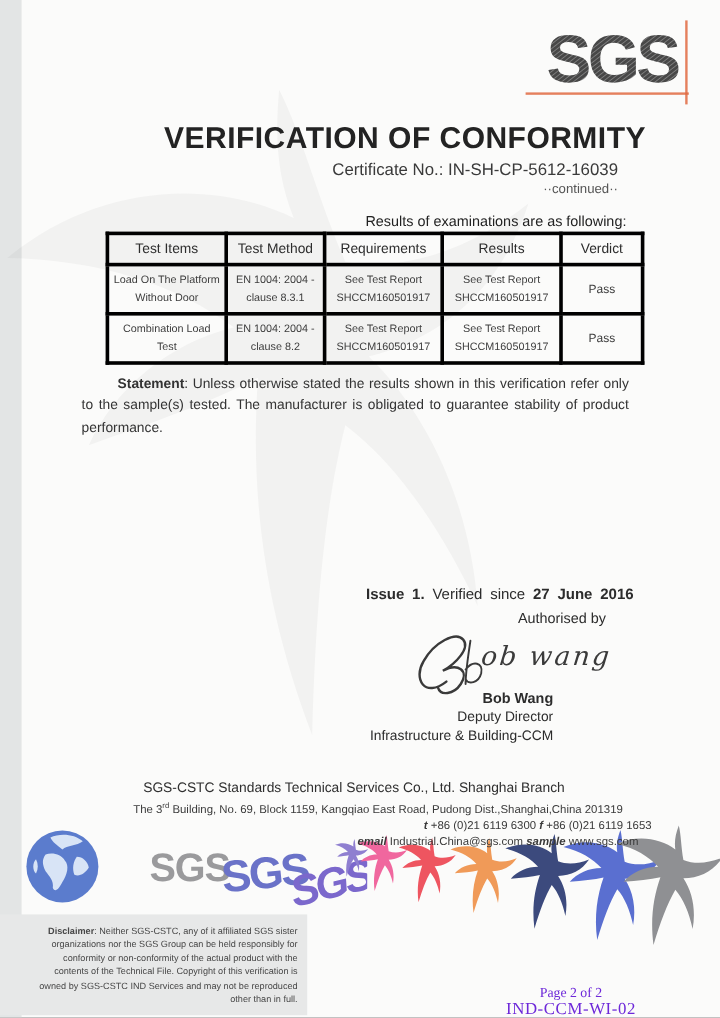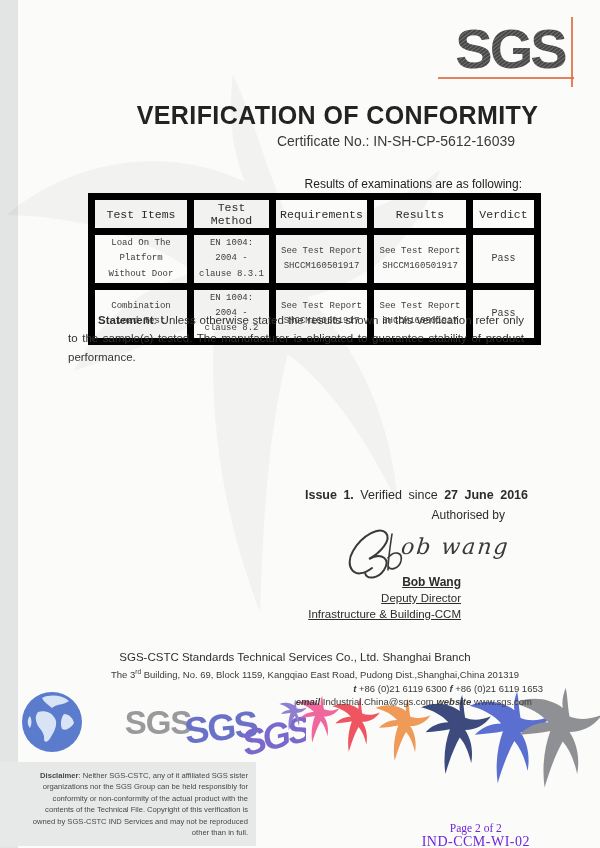--- a/index.html
+++ b/index.html
@@ -13,36 +13,36 @@
   .title{position:absolute;top:101px;left:0;width:600px;text-align:center;padding-left:75px;box-sizing:border-box;
          font-size:25px;font-weight:bold;letter-spacing:.4px;color:#232323;}
   .cert-line{position:absolute;top:133px;left:0;width:600px;text-align:right;padding-right:85px;box-sizing:border-box;
          font-size:14px;color:#3a3a3a;}
   .continued{position:absolute;top:152px;left:0;width:600px;text-align:right;padding-right:85px;box-sizing:border-box;
          font-size:11px;color:#555;}
   .results-heading{position:absolute;top:177px;left:0;width:600px;text-align:right;padding-right:78px;box-sizing:border-box;
          font-size:12px;font-weight:normal;color:#222;}
   
   table.results{position:absolute;top:193px;left:88px;width:446px;border-collapse:collapse;table-layout:fixed;}
-  table.results th,table.results td{border:7px solid #000000;text-align:center;vertical-align:middle;padding:1px 3px;font-family:Liberation Mono, monospace;}
+  table.results th,table.results td{border:3px solid #000000;text-align:center;vertical-align:middle;padding:1px 3px;}
   table.results th{font-size:11.5px;font-weight:normal;color:#2d2d2d;height:21px;}
   table.results td{font-size:9px;color:#3d3d3d;height:36px;line-height:1.7;}
   table.results td.verdict{font-size:10px;}
   col.c1{width:99px}col.c2{width:82px}col.c3{width:98px}col.c4{width:99px}col.c5{width:68px}
   
   .statement{position:absolute;top:299px;left:68px;width:456px;font-size:11.5px;line-height:1.65;color:#333;
          text-align:justify;text-indent:30px;}
   
   .issue-line{position:absolute;top:488px;left:0;width:600px;text-align:right;padding-right:72px;box-sizing:border-box;
          font-size:12.5px;color:#2c2c2c;word-spacing:3px;}
   .authorised{position:absolute;top:508px;left:0;width:600px;text-align:right;padding-right:95px;box-sizing:border-box;
          font-size:12px;color:#2c2c2c;}
   .sig-svg{position:absolute;top:520px;right:86px;width:172px;height:62px;}
   .signer{position:absolute;top:574px;left:0;width:556px;text-align:right;padding-right:95px;box-sizing:border-box;
-         font-size:11.5px;line-height:16px;color:#2c2c2c;text-decoration:underline;}
+         font-size:11.5px;line-height:16px;color:#2c2c2c;}
   .signer .name{font-size:12px;font-weight:bold;}
   
   .f-company{position:absolute;top:651px;left:0;width:520px;text-align:center;padding-left:70px;box-sizing:border-box;
          font-size:11.5px;color:#2f2f2f;z-index:5;}
   .f-address{position:absolute;top:668px;left:0;width:600px;text-align:center;padding-left:30px;box-sizing:border-box;
          font-size:9.5px;color:#3a3a3a;z-index:5;}
   .f-address sup{font-size:6.5px;}
   .f-phone{position:absolute;top:683px;left:11px;width:600px;text-align:right;padding-right:68px;box-sizing:border-box;
          font-size:9.5px;color:#3a3a3a;z-index:5;}
   .f-email{position:absolute;top:696px;left:0;width:600px;text-align:right;padding-right:68px;box-sizing:border-box;
@@ -85,20 +85,21 @@
   </svg>
 
   <svg class="logo-svg" viewBox="0 0 132 62">
     <text x="66" y="50" text-anchor="middle" font-size="56" font-weight="bold" letter-spacing="-3" font-family="Liberation Sans, DejaVu Sans, sans-serif" fill="url(#hatch)">SGS</text>
   </svg>
   <div class="crop-h"></div>
   <div class="crop-v"></div>
 
   <div class="title">VERIFICATION OF CONFORMITY</div>
   <div class="cert-line">Certificate No.: IN-SH-CP-5612-16039</div>
+  <div class="continued">··continued··</div>
 
   <div class="results-heading">Results of examinations are as following:</div>
 
   <table class="results">
     <colgroup>
         <col class="c1">
         <col class="c2">
         <col class="c3">
         <col class="c4">
         <col class="c5">
@@ -143,21 +144,21 @@
 
   <div class="signer">
     <div class="name">Bob Wang</div>
     <div>Deputy Director</div>
     <div>Infrastructure &amp; Building-CCM</div>
   </div>
 
   <div class="f-company">SGS-CSTC Standards Technical Services Co., Ltd. Shanghai Branch</div>
   <div class="f-address"><span>The 3</span><sup>rd</sup><span style="white-space:pre-wrap;"> Building, No. 69, Block 1159, Kangqiao East Road, Pudong Dist.,Shanghai,China 201319</span></div>
   <div class="f-phone"><span class="ital" style="white-space:pre;">t </span><span style="white-space:pre;">+86 (0)21 6119 6300 </span><span class="ital" style="white-space:pre;">f </span><span>+86 (0)21 6119 1653</span></div>
-  <div class="f-email"><span class="ital" style="white-space:pre;">email </span><span style="white-space:pre;">Industrial.China@sgs.com </span><span class="ital" style="white-space:pre;">website </span><span>www.sgs.com</span></div>
+  <div class="f-email"><span class="ital" style="white-space:pre;">email </span><span style="white-space:pre;">Industrial.China@sgs.com </span><span class="ital" style="white-space:pre;">sample </span><span>www.sgs.com</span></div>
 
   <svg class="globe-svg" viewBox="0 0 64 64">
     <circle cx="32" cy="32" r="30" fill="#5b7ccd"></circle>
     <path d="M22,8 C30,4 42,5 49,11 C44,15 36,14 32,18 C27,14 24,12 22,8 Z M18,22 C24,20 31,22 34,27 C38,31 36,39 32,45 C29,51 26,54 24,50 C25,44 21,40 18,36 C15,30 15,26 18,22 Z M44,24 C49,24 53,28 54,33 C51,38 46,41 42,39 C40,34 41,28 44,24 Z M10,26 C12,30 12,34 10,38 C7,35 7,29 10,26 Z" fill="#d8e4f6"></path>
   </svg>
 
   <svg class="trio-svg" viewBox="0 0 190 78">
     <text x="42" y="44" text-anchor="middle" font-size="33" font-weight="bold" letter-spacing="-1" font-family="Liberation Sans, DejaVu Sans, sans-serif" fill="#9a9a9c">SGS</text>
     <text x="106" y="50" text-anchor="middle" font-size="37" font-weight="bold" letter-spacing="-2" font-family="Liberation Sans, DejaVu Sans, sans-serif" transform="rotate(-6 106 50)" fill="#6a72c8">SGS</text>
     <text x="162" y="58" text-anchor="middle" font-size="36" font-weight="bold" font-style="italic" letter-spacing="-3" font-family="Liberation Sans, DejaVu Sans, sans-serif" transform="rotate(-14 162 58)" fill="#7b68cc">SGS</text>

